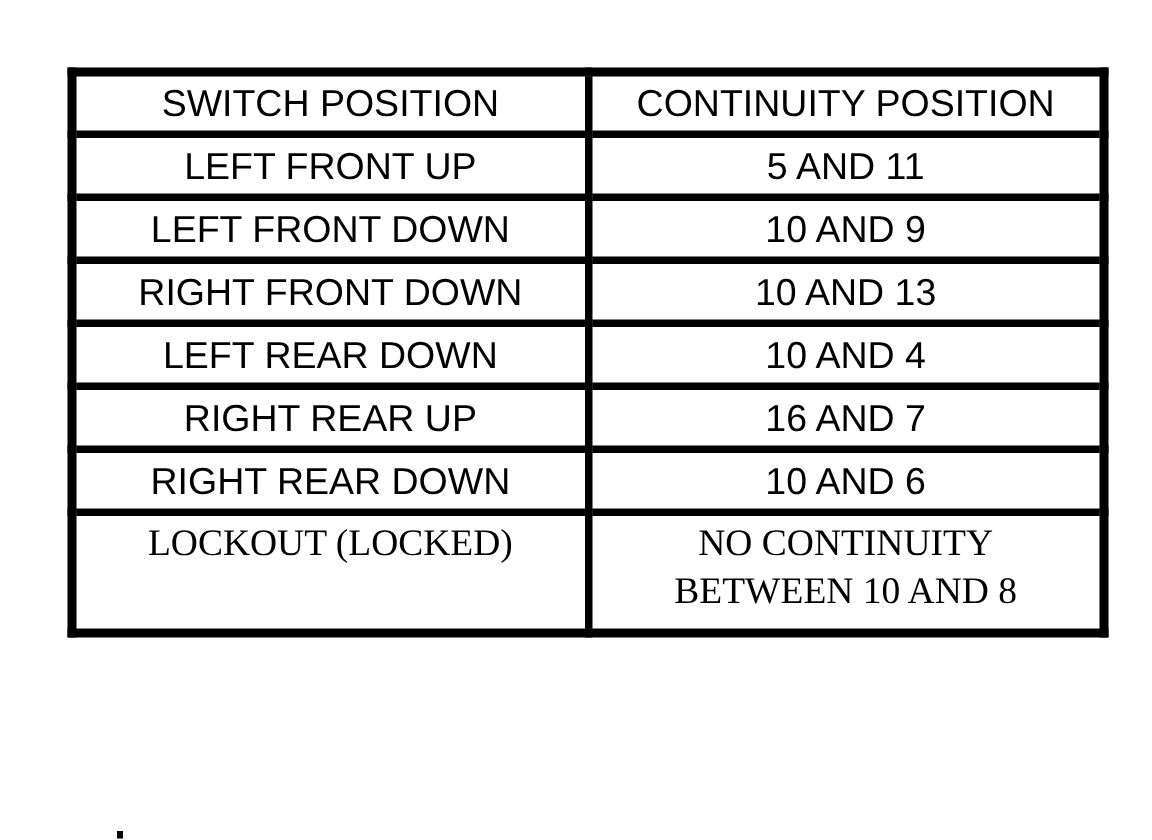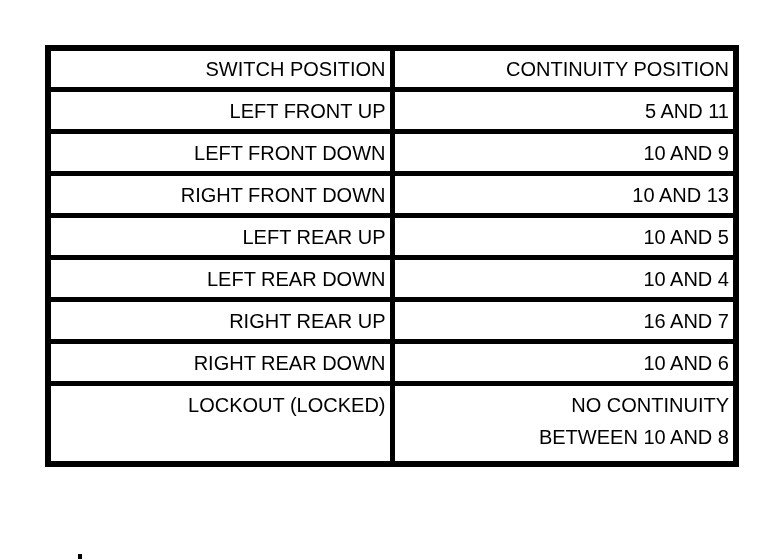--- a/index.html
+++ b/index.html
@@ -22,40 +22,41 @@
     left: 45px;
     top: 45px;
     border-collapse: collapse;
     table-layout: fixed;
     background: #ffffff;
   }
   table.continuity th,
   table.continuity td {
     border: 5px solid #000000;
     color: #000000;
-    font-size: 20px;
+    font-size: 25px;
     font-weight: normal;
     line-height: 32px;
-    text-align: right;
+    text-align: center;
     vertical-align: middle;
     padding: 2px 4px;
     white-space: pre-line;
     overflow: hidden;
   }
   table.continuity {
     border: 6px solid #000000;
   }
   col.c1 { width: 344px; }
   col.c2 { width: 344px; }
   tr.hrow  { height: 41px; }
   tr.drow  { height: 42px; }
   tr.tall  { height: 80px; }
   tr.tall td {
     vertical-align: top;
     padding-top: 3px;
+    font-family: Liberation Serif, serif;
   }
   .caption-marks {
     position: absolute;
     left: 78px;
     top: 554px;
     width: 30px;
     height: 6px;
   }
   .caption-marks .mark {
     display: inline-block;
@@ -89,24 +90,20 @@
       </tr>
       <tr class="drow">
         <td>LEFT FRONT DOWN</td>
         <td>10 AND 9</td>
       </tr>
       <tr class="drow">
         <td>RIGHT FRONT DOWN</td>
         <td>10 AND 13</td>
       </tr>
       <tr class="drow">
-        <td>LEFT REAR UP</td>
-        <td>10 AND 5</td>
-      </tr>
-      <tr class="drow">
         <td>LEFT REAR DOWN</td>
         <td>10 AND 4</td>
       </tr>
       <tr class="drow">
         <td>RIGHT REAR UP</td>
         <td>16 AND 7</td>
       </tr>
       <tr class="drow">
         <td>RIGHT REAR DOWN</td>
         <td>10 AND 6</td>

